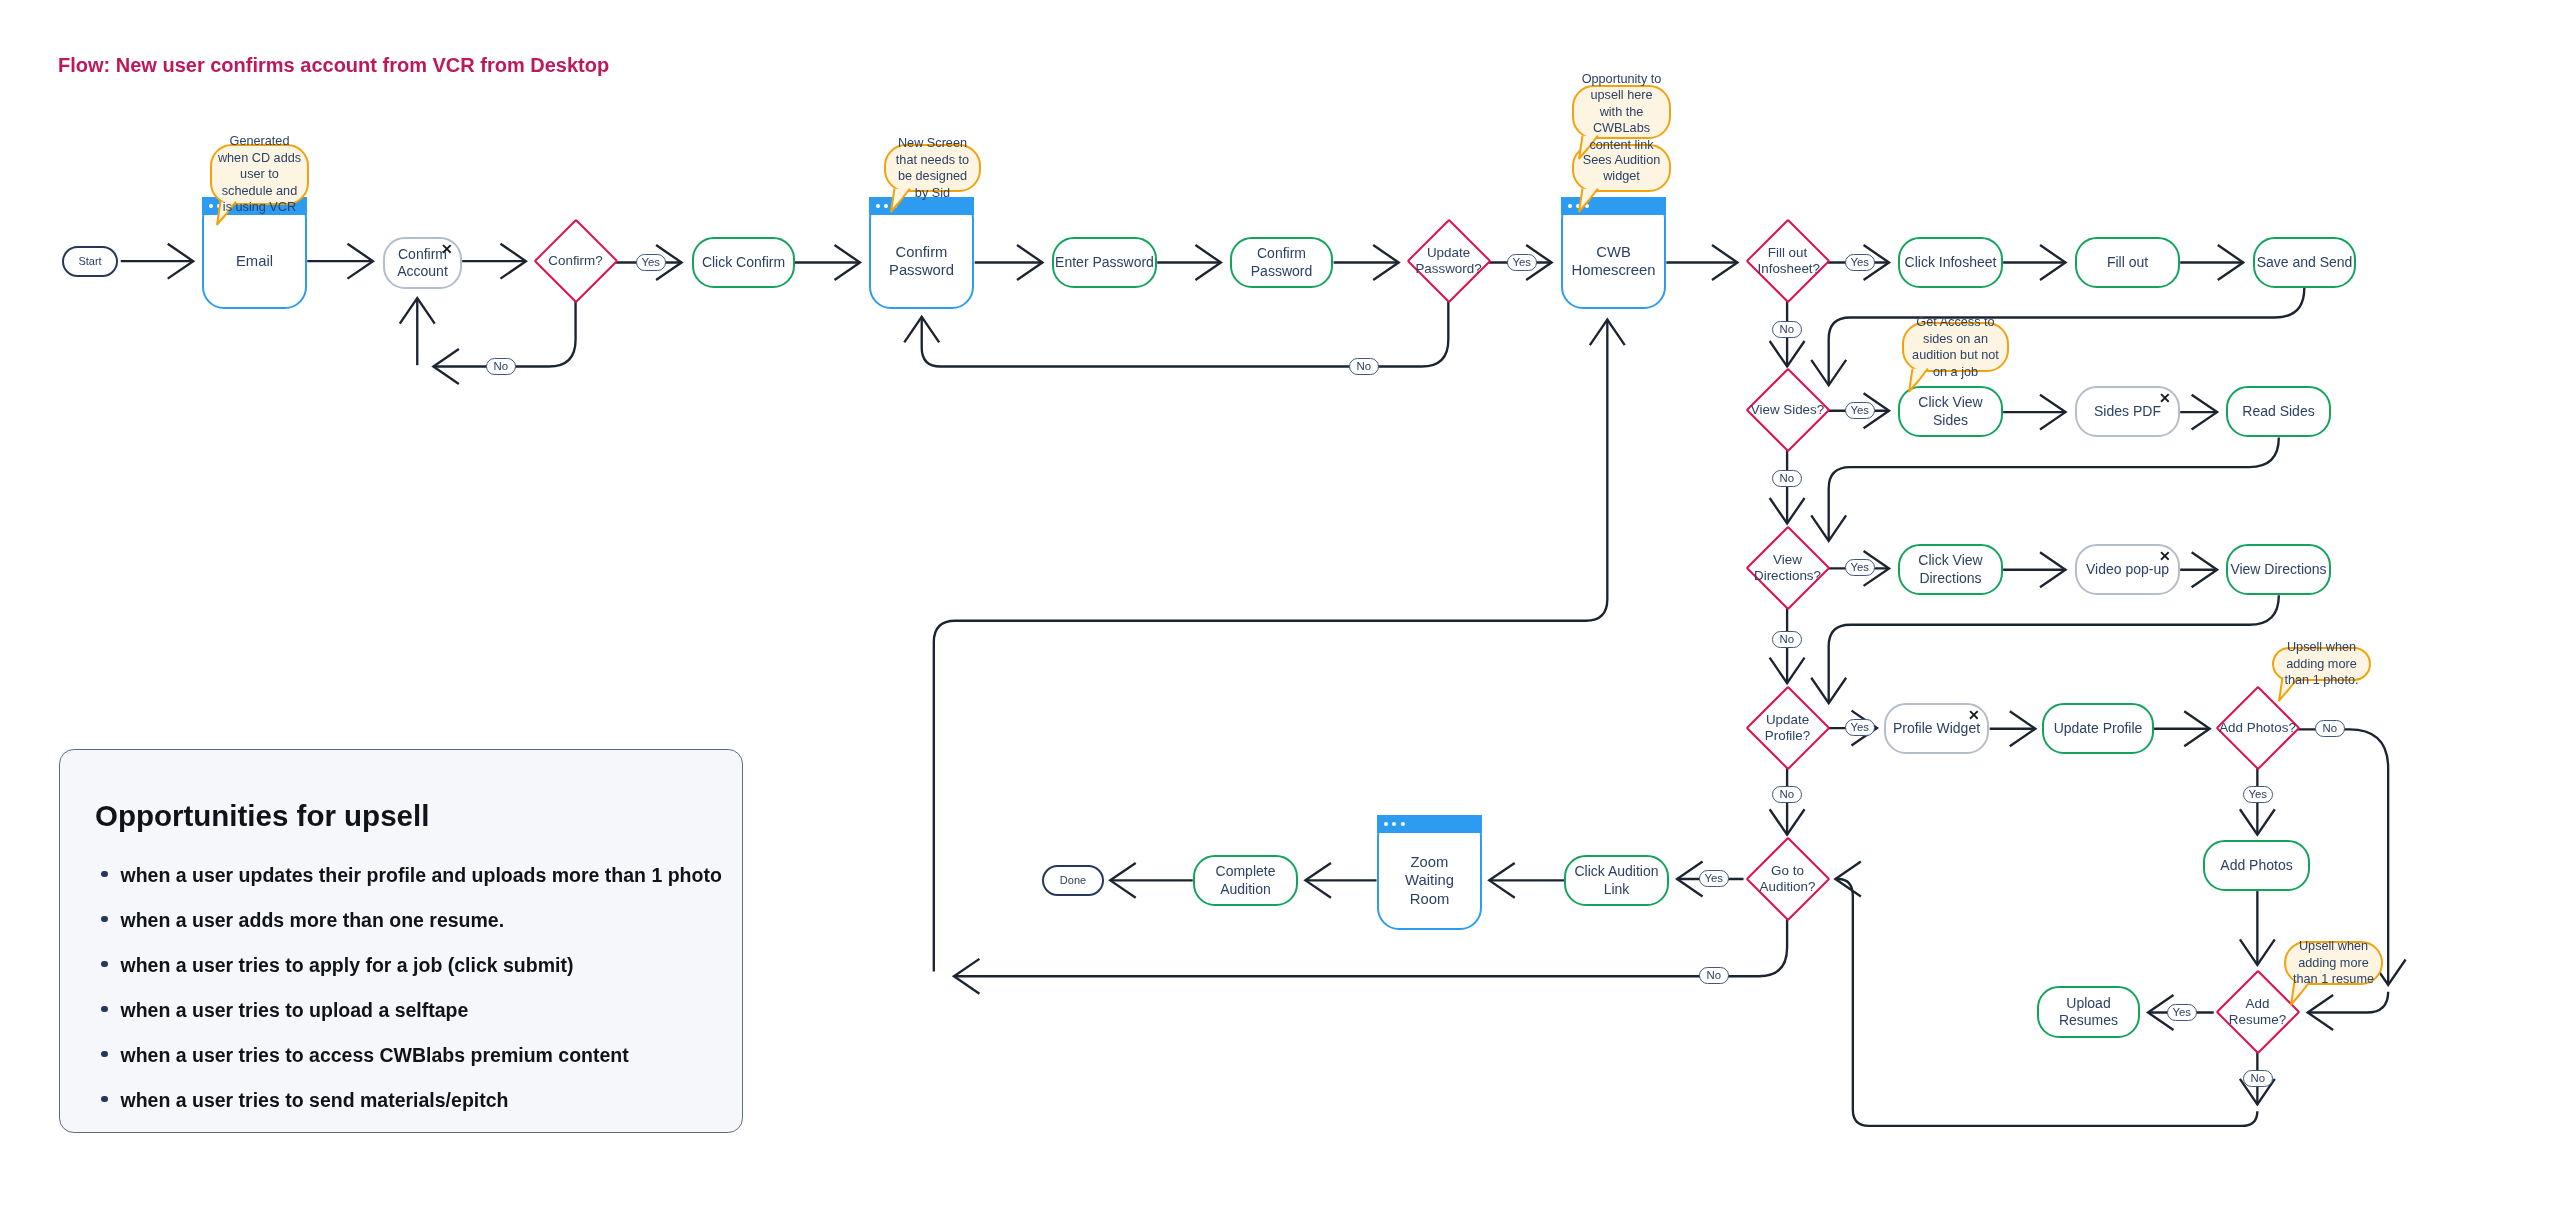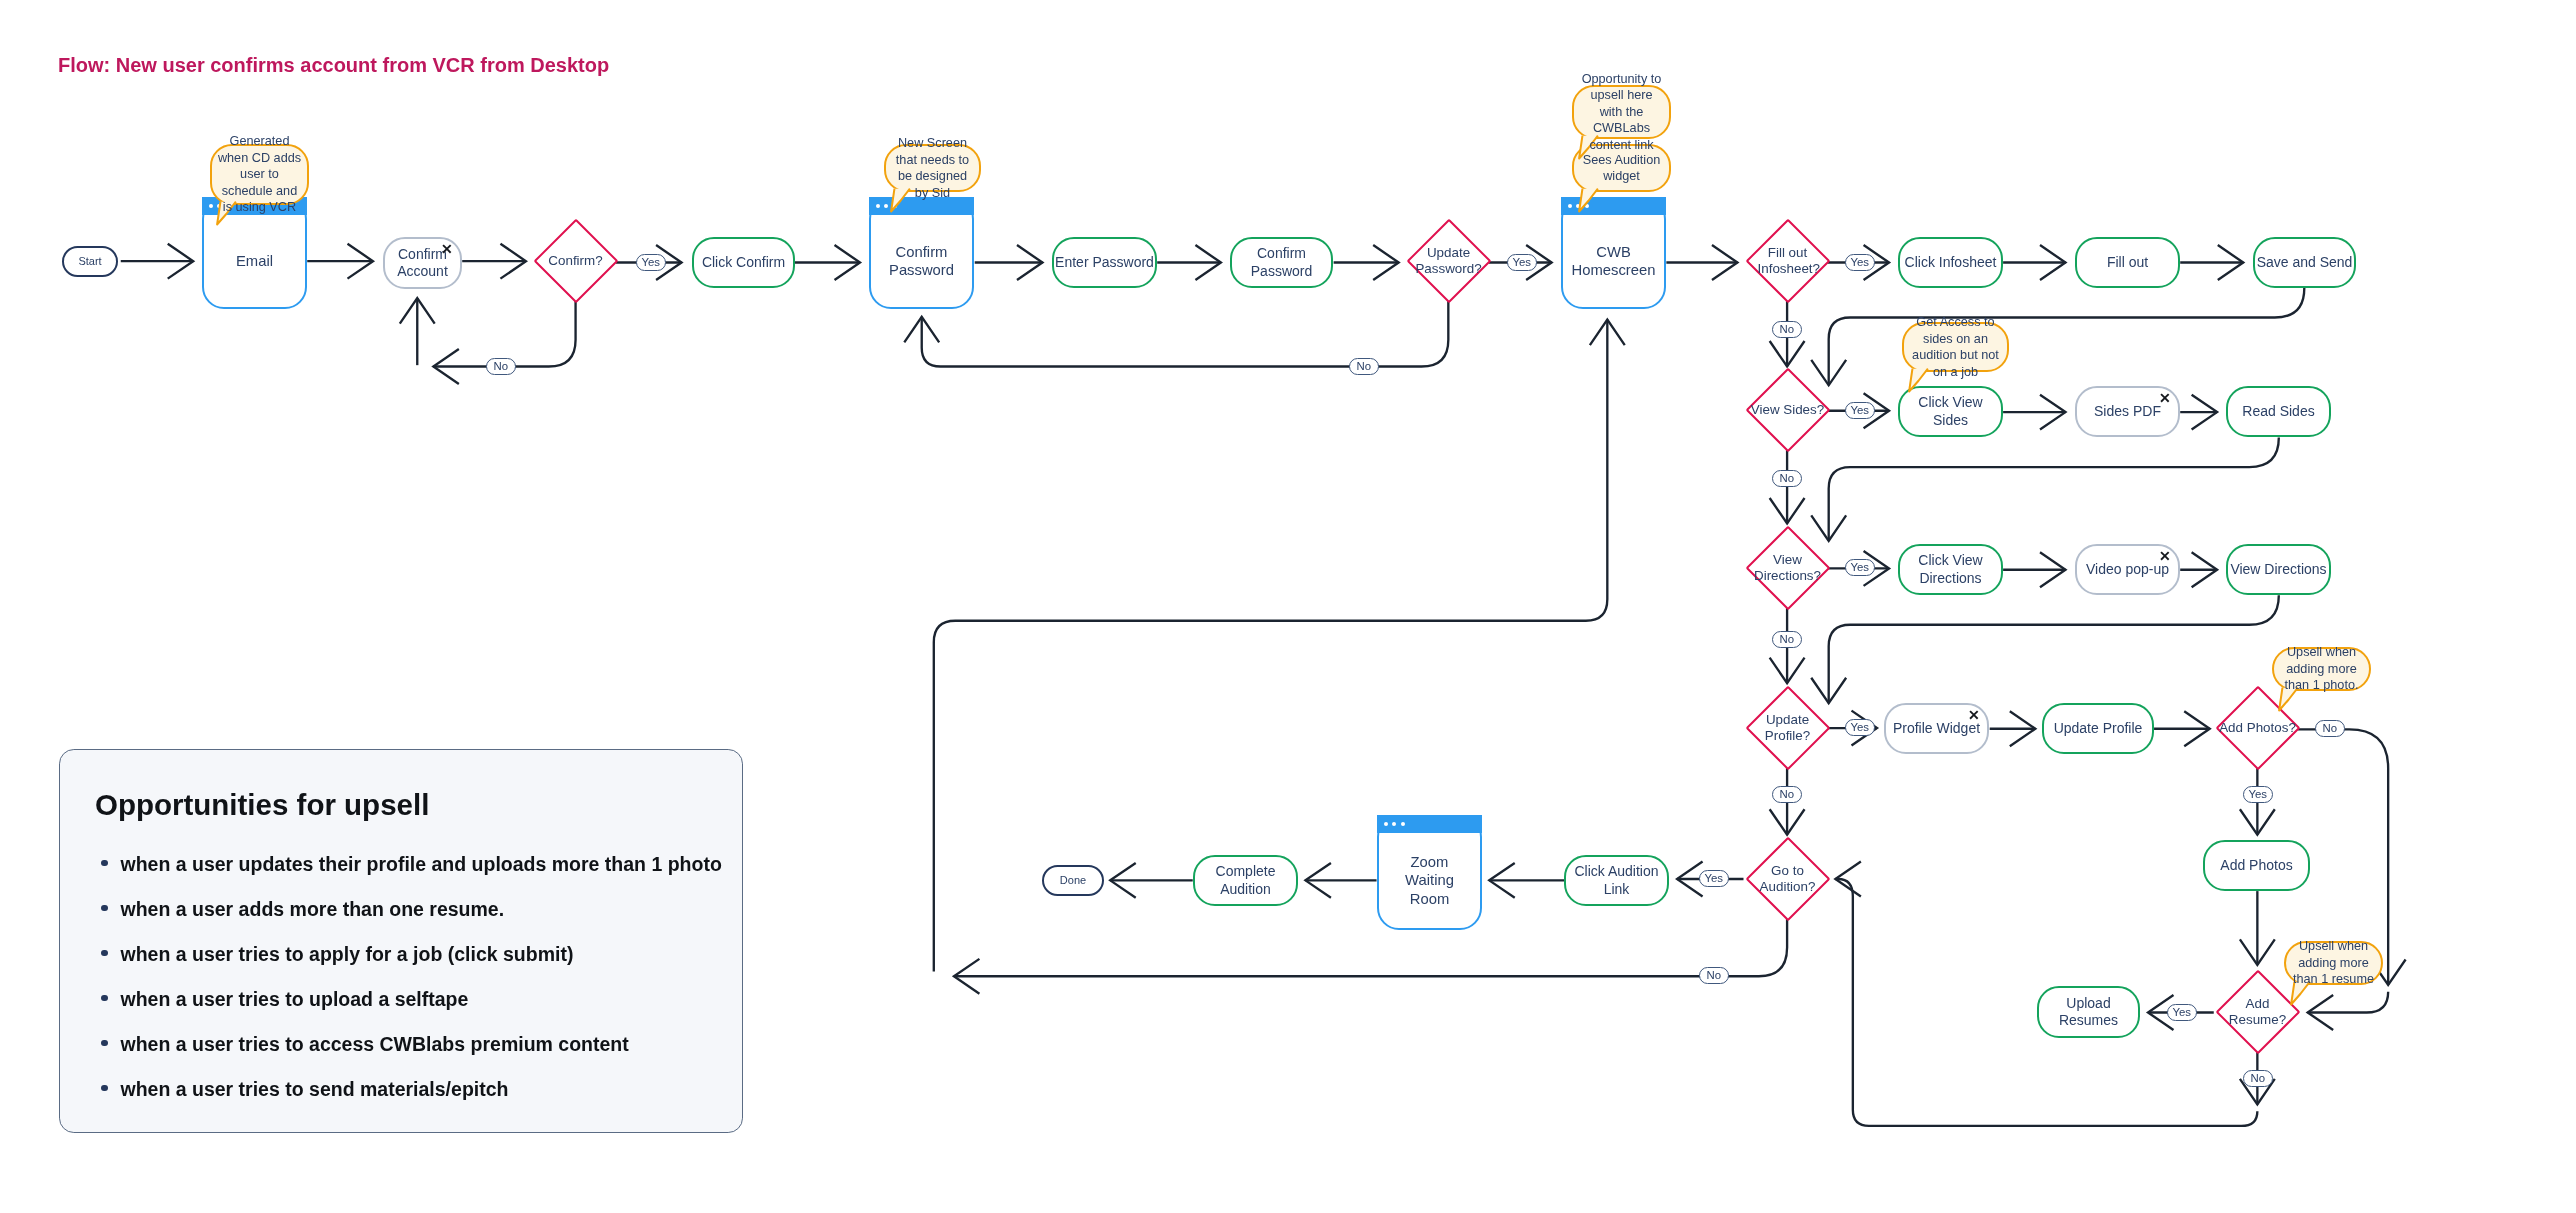--- a/index.html
+++ b/index.html
@@ -32,21 +32,21 @@
   .node--decision .label{font-size:13.4px;width:87px;}
 
   .node--pill{border:1.7px solid #40587D;border-radius:9.4px;background:#fff;font-size:11.4px;z-index:4;}
 
   .node--sticky{border:2px solid #F2A20D;background:#FDF5E2;font-size:12.7px;padding:4px 5.4px;z-index:5;}
   .node--sticky .label{line-height:1.3;}
   .tail{position:absolute;left:2.7px;bottom:-23px;z-index:0;}
 
   .panel{position:absolute;left:59px;top:749px;width:684px;height:384px;background:#F5F7FA;
     border:1.7px solid #5A6B84;border-radius:14.8px;z-index:1;color:#101317;box-sizing:border-box;}
-  .panel h2{margin:38px 0 0 35px;font-size:29.5px;font-weight:700;}
+  .panel h2{margin:49px 0 0 35px;font-size:29.5px;font-weight:700;}
   .panel ul{list-style:none;margin:31px 0 0 35px;padding:0;}
   .panel li{position:relative;padding-left:25.5px;font-size:19.5px;font-weight:700;margin-bottom:22px;}
   .panel li::before{content:"";position:absolute;left:6px;top:6.7px;width:6.7px;height:6.7px;
     border-radius:50%;background:#25385C;}
 </style>
 </head>
 <body>
 
 <div id="canvas">
 
@@ -325,21 +325,21 @@
         </svg>
         <span class="label">New Screen that needs to be designed by Sid</span>
       </div>
       <div class="node node--sticky" style="left: 1902px; top: 322px; width: 107px; height: 50px;">
         <svg class="tail" width="23" height="25.5" viewBox="0 0 34 38">
           <path d="M 3 35 L 8 1 L 31 1 L 17 19 Z" fill="#FDF5E2"></path>
           <path d="M 8 1 L 3 35 L 17 19 L 31 1" fill="none" stroke="#F2A20D" stroke-width="3" stroke-linejoin="round"></path>
         </svg>
         <span class="label">Get Access to sides on an audition but not on a job</span>
       </div>
-      <div class="node node--sticky" style="left: 2272px; top: 647px; width: 99px; height: 44px;">
+      <div class="node node--sticky" style="left: 2272px; top: 647px; width: 99px; height: 34px;">
         <svg class="tail" width="23" height="25.5" viewBox="0 0 34 38">
           <path d="M 3 35 L 8 1 L 31 1 L 17 19 Z" fill="#FDF5E2"></path>
           <path d="M 8 1 L 3 35 L 17 19 L 31 1" fill="none" stroke="#F2A20D" stroke-width="3" stroke-linejoin="round"></path>
         </svg>
         <span class="label">Upsell when adding more than 1 photo.</span>
       </div>
       <div class="node node--sticky" style="left: 2284px; top: 941px; width: 99px; height: 44px;">
         <svg class="tail" width="23" height="25.5" viewBox="0 0 34 38">
           <path d="M 3 35 L 8 1 L 31 1 L 17 19 Z" fill="#FDF5E2"></path>
           <path d="M 8 1 L 3 35 L 17 19 L 31 1" fill="none" stroke="#F2A20D" stroke-width="3" stroke-linejoin="round"></path>

